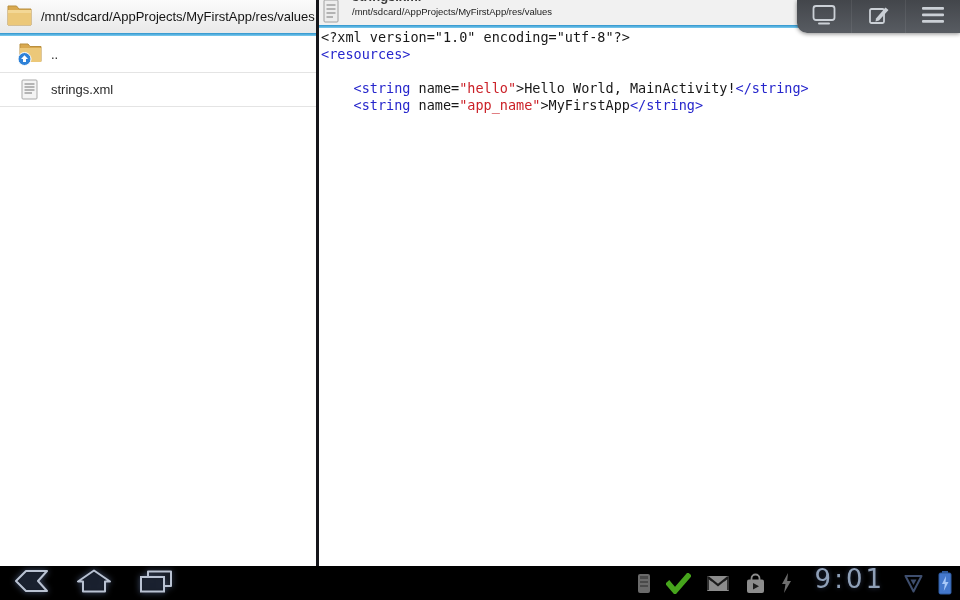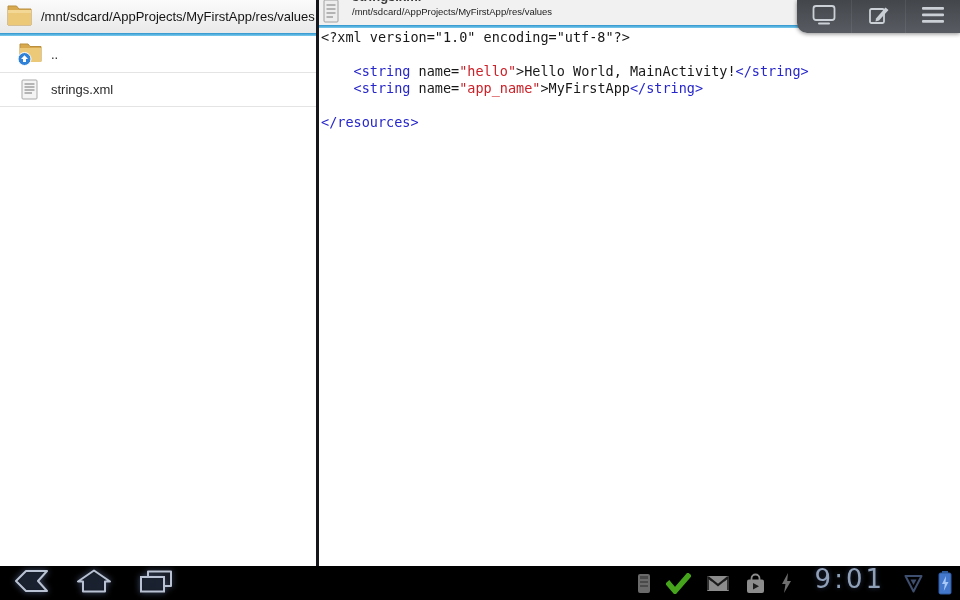--- a/index.html
+++ b/index.html
@@ -123,25 +123,25 @@
               <line x1="3.5" y1="19" x2="10" y2="19"></line>
             </g>
           </svg>
         </span>
         <span class="editor-title">strings.xml</span>
         <span class="editor-path">/mnt/sdcard/AppProjects/MyFirstApp/res/values</span>
       </div>
       <div class="accent-line"></div>
       <div class="code-area">
           <div class="code-line"><span class="tok-plain">&lt;?xml version="1.0" encoding="utf-8"?&gt;</span></div>
+          <div class="code-line"><span class="tok-tag">&lt;resources&gt;</span></div>
           <div class="code-line">&nbsp;</div>
           <div class="code-line"><span class="tok-plain">    </span><span class="tok-tag">&lt;string</span><span class="tok-plain"> name=</span><span class="tok-value">"hello"</span><span class="tok-plain">&gt;Hello World, MainActivity!</span><span class="tok-tag">&lt;/string&gt;</span></div>
           <div class="code-line"><span class="tok-plain">    </span><span class="tok-tag">&lt;string</span><span class="tok-plain"> name=</span><span class="tok-value">"app_name"</span><span class="tok-plain">&gt;MyFirstApp</span><span class="tok-tag">&lt;/string&gt;</span></div>
           <div class="code-line">&nbsp;</div>
-          <div class="code-line"><span class="tok-tag">&lt;/resources&gt;</span></div>
         </div>
     </div>
 
     <div class="overlay-toolbar">
       <div class="tb-btn">
         <span>
           <svg width="26" height="24" viewBox="0 0 26 24">
             <rect x="2.5" y="3" width="21" height="14" rx="2.5" fill="none" stroke="#cbd0d6" stroke-width="1.8"></rect>
             <line x1="8" y1="20.5" x2="18" y2="20.5" stroke="#cbd0d6" stroke-width="2" stroke-linecap="round"></line>
           </svg>

